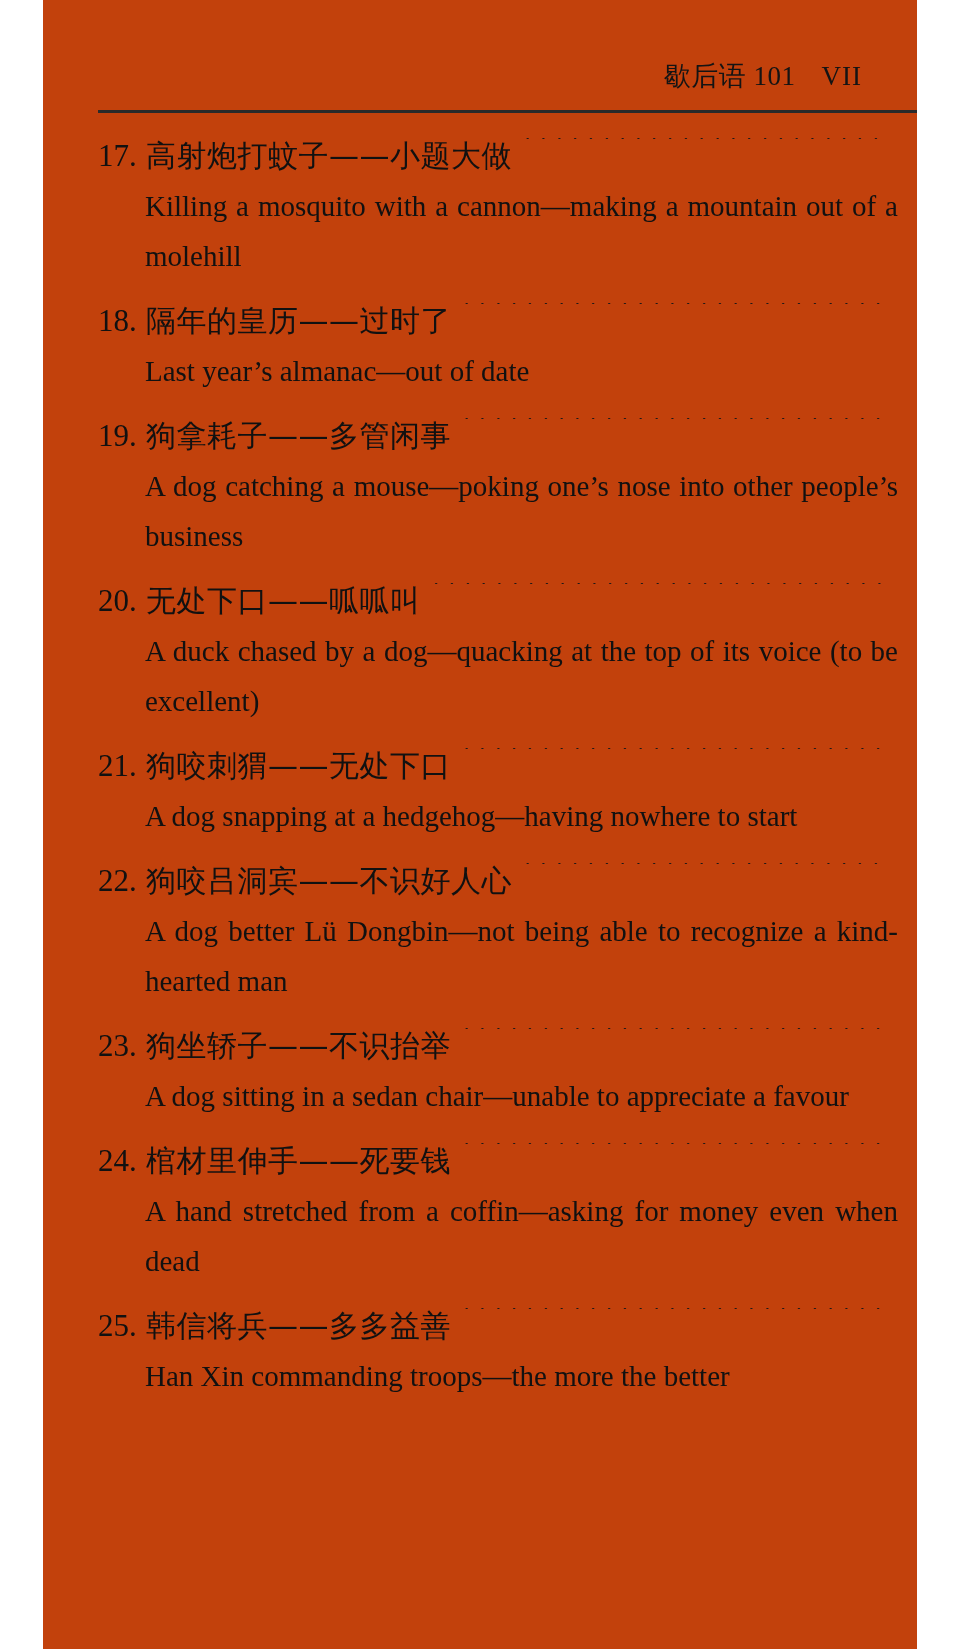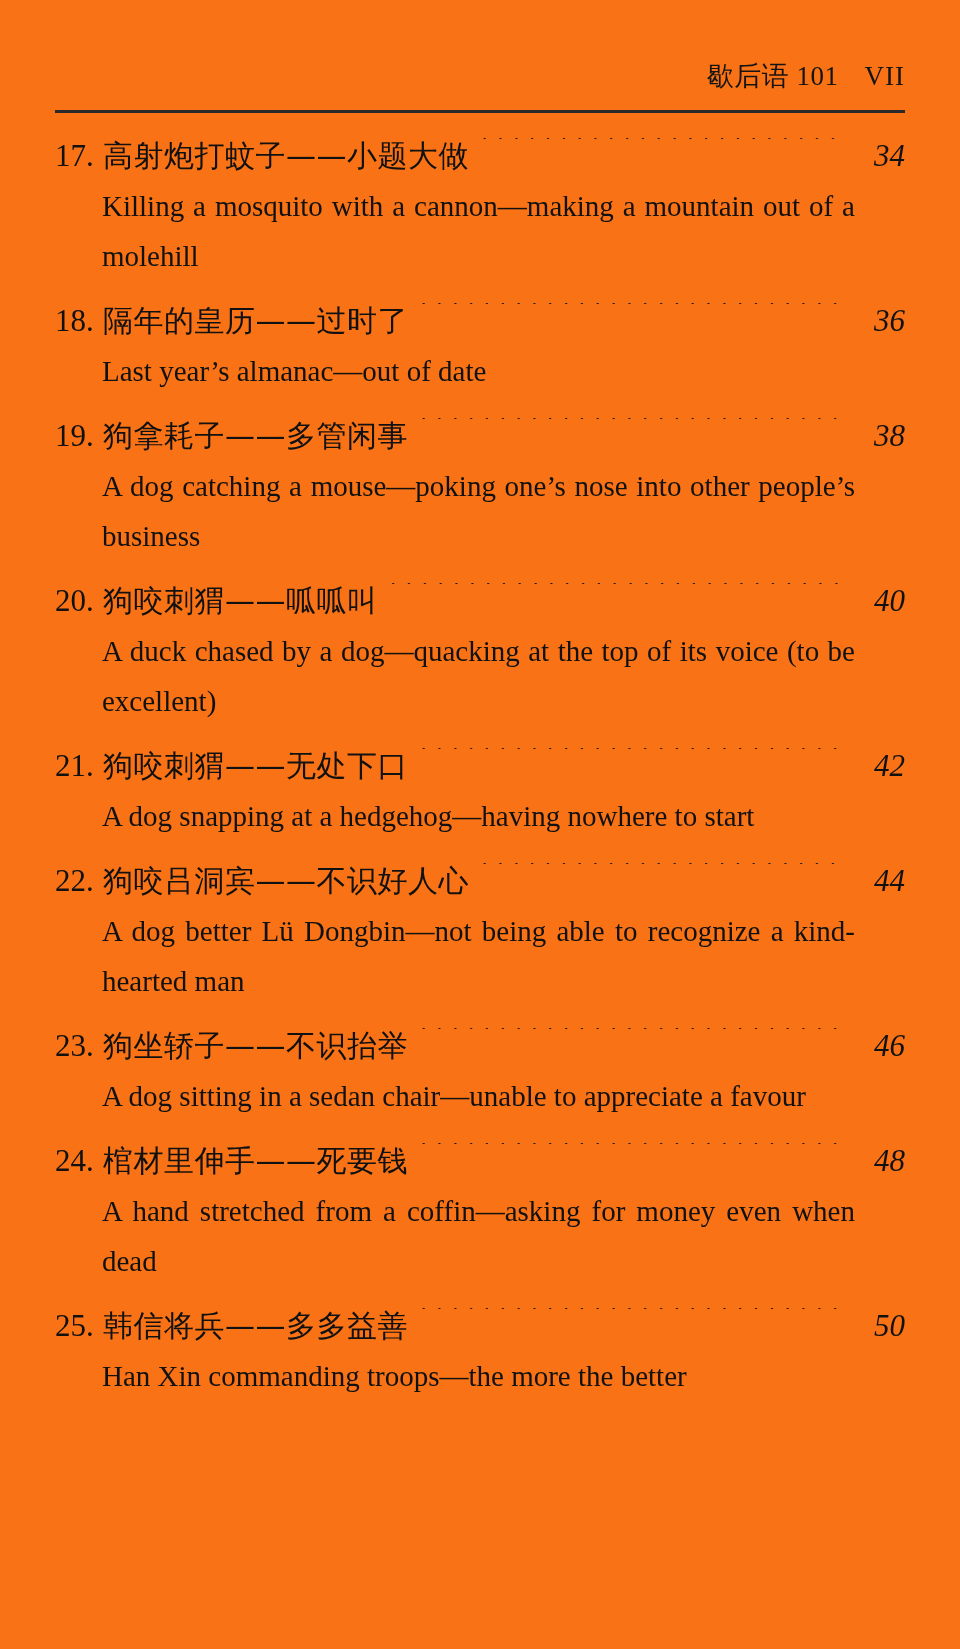--- a/index.html
+++ b/index.html
@@ -10,24 +10,24 @@
   }
 
   body {
     font-family: "Liberation Serif", "DejaVu Serif", serif;
     color: #111111;
     -webkit-font-smoothing: antialiased;
   }
 
   .page {
     position: relative;
-    width: 960px;
+    width: 874px;
     height: 1649px;
     margin: 0 auto;
-    background: #f97316;
+    background: #c2410c;
     box-sizing: border-box;
     overflow: hidden;
   }
 
   
   .running-head {
     position: absolute;
     top: 58px;
     left: 55px;
     right: 55px;
@@ -179,21 +179,21 @@
           <span class="entry-num">19.</span>
           <span class="entry-cn">狗拿耗子——多管闲事</span>
           <span class="leader"></span>
           <span class="entry-page">38</span>
         </div>
         <div class="entry-en">A dog catching a mouse—poking one’s nose into other people’s business</div>
       </div>
       <div class="toc-entry">
         <div class="entry-head">
           <span class="entry-num">20.</span>
-          <span class="entry-cn">狗咬刺猬——呱呱叫</span>
+          <span class="entry-cn">无处下口——呱呱叫</span>
           <span class="leader"></span>
           <span class="entry-page">40</span>
         </div>
         <div class="entry-en">A duck chased by a dog—quacking at the top of its voice (to be excellent)</div>
       </div>
       <div class="toc-entry">
         <div class="entry-head">
           <span class="entry-num">21.</span>
           <span class="entry-cn">狗咬刺猬——无处下口</span>
           <span class="leader"></span>

